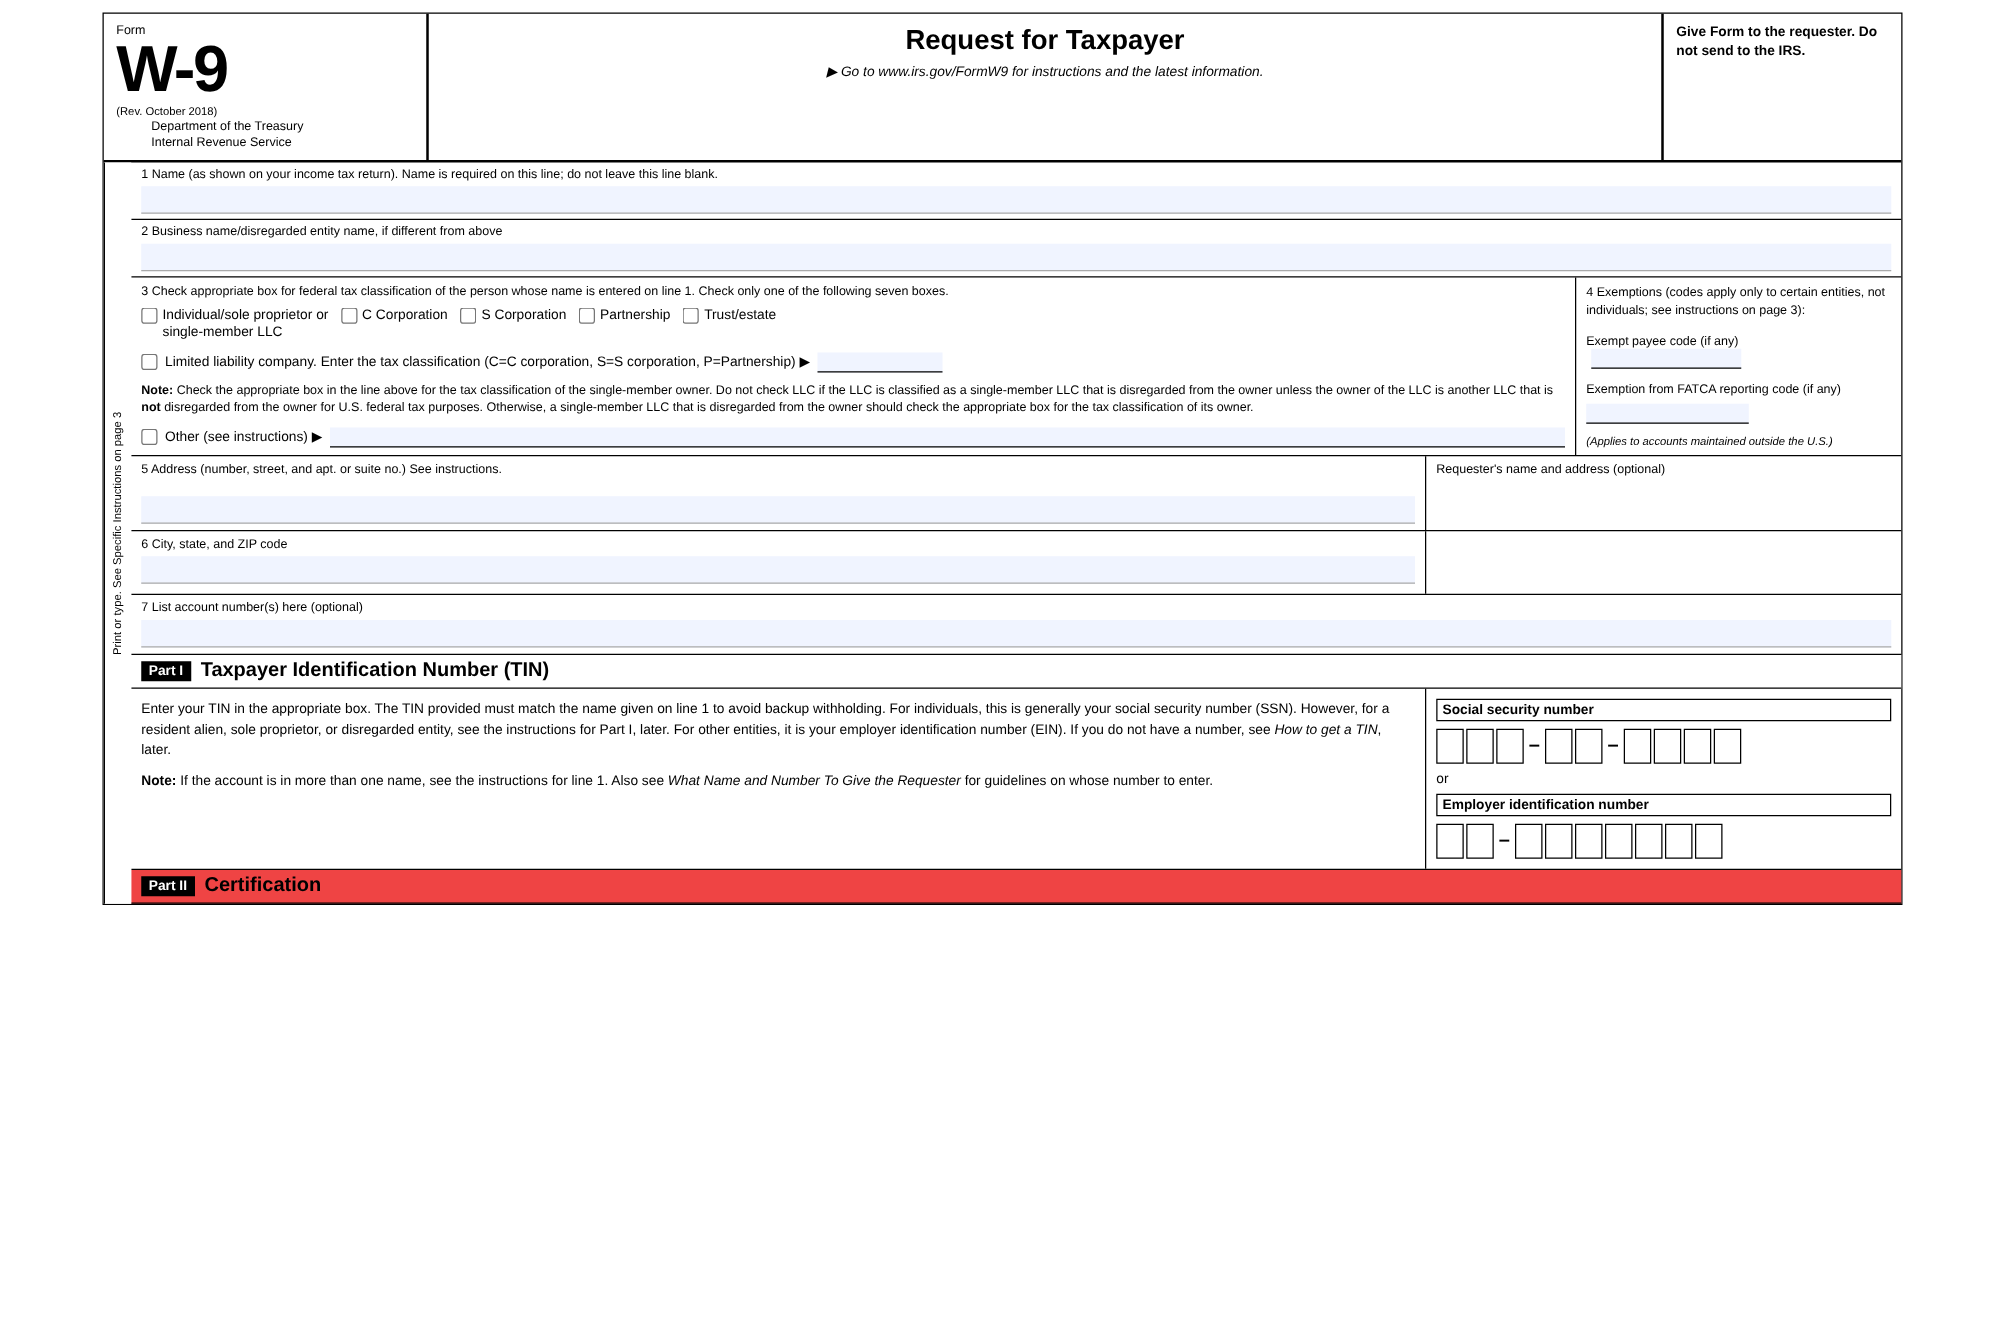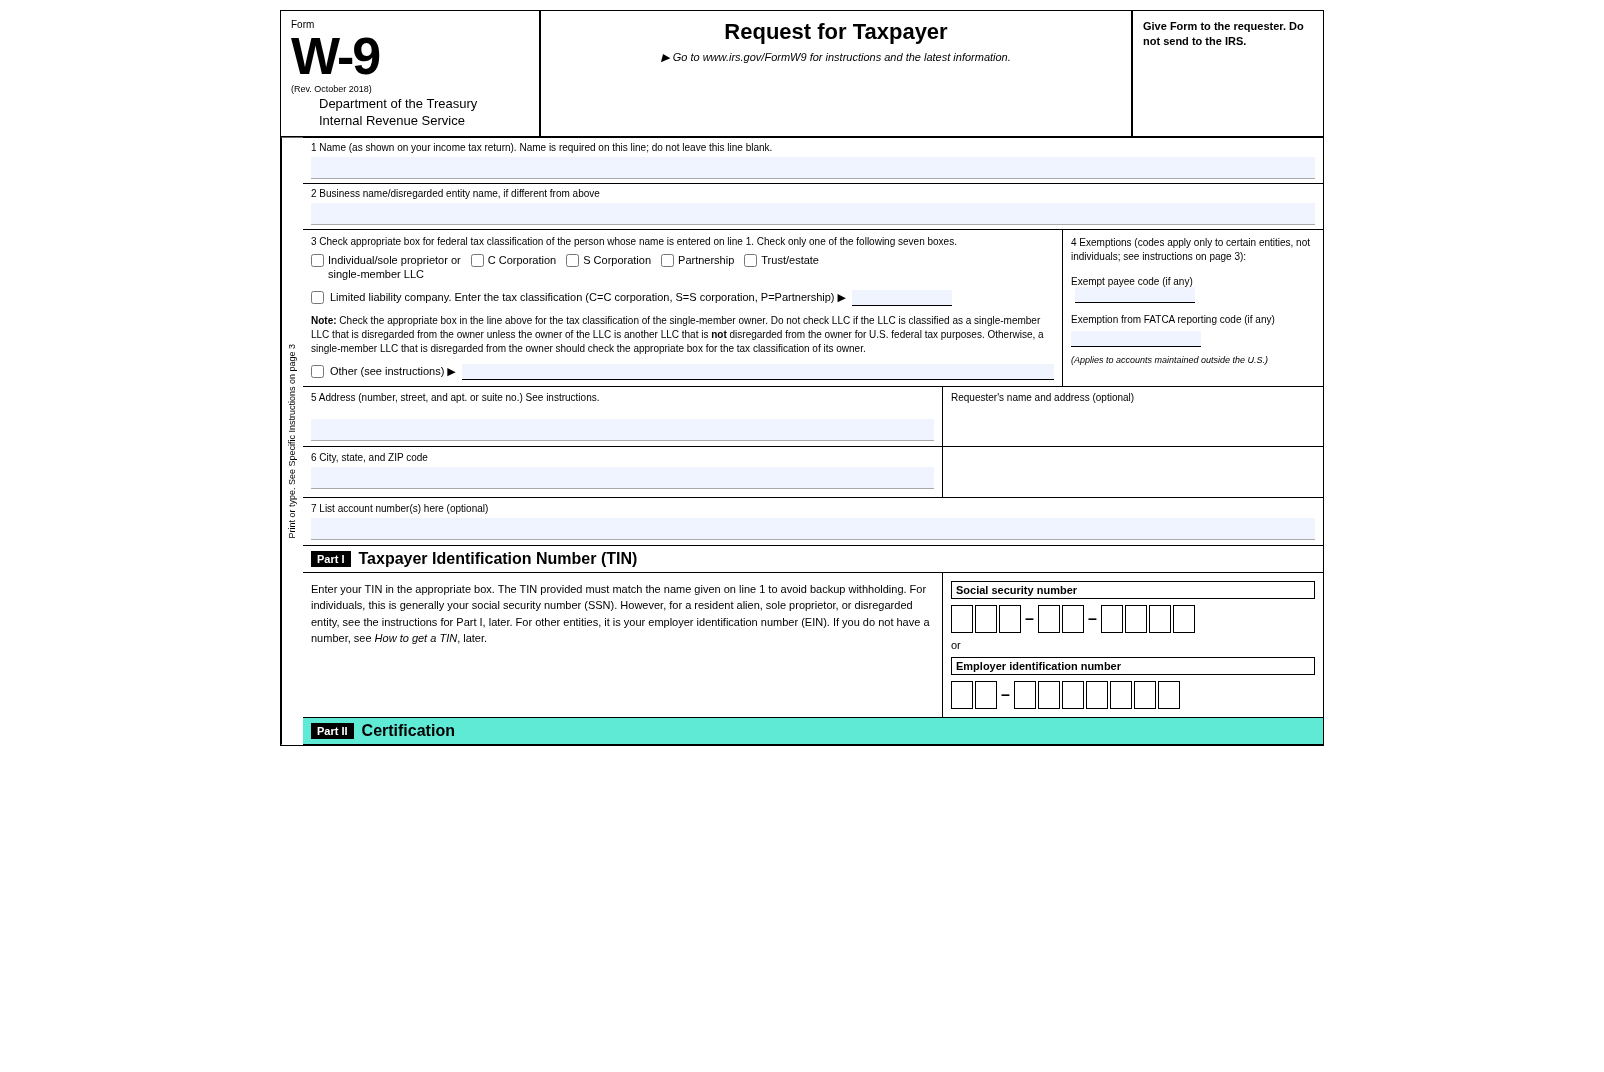--- a/index.html
+++ b/index.html
@@ -5,21 +5,21 @@
     * { box-sizing: border-box; margin: 0; padding: 0; }
     body {
       font-family: Arial, Helvetica, sans-serif;
       font-size: 11px;
       background: #fff;
       color: #000;
       width: 1604px;
       min-height: 1072px;
     }
     .page {
-      width: 1044px;
+      width: 1440px;
       margin: 10px auto;
       border: 1px solid #000;
     }
     
     .header {
       display: flex;
       border-bottom: 2px solid #000;
     }
     .header-left {
       width: 260px;
@@ -35,21 +35,21 @@
       font-size: 52px;
       font-weight: 900;
       line-height: 1;
       letter-spacing: -2px;
     }
     .form-w9-rev {
       font-size: 9px;
       margin-top: 2px;
     }
     .form-w9-dept {
-      font-size: 13px;
+      font-size: 10px;
       margin-top: 2px;
       padding-left: 28px;
     }
     .header-center {
       flex: 1;
       text-align: center;
       padding: 8px 10px;
       border-right: 2px solid #000;
     }
     .header-center .title-main {
@@ -337,21 +337,21 @@
       text-align: center;
       font-size: 14px;
     }
     
     .part2-header {
       display: flex;
       align-items: center;
       gap: 8px;
       padding: 4px 8px;
       border-bottom: 1px solid #000;
-      background: #5eead4;
+      background: #ef4444;
     }
     .bold { font-weight: bold; }
     .italic { font-style: italic; }
   </style>
 </head>
 <body>
 
 <div class="page">
 
   <div class="header">
@@ -487,20 +487,26 @@
       <div class="part-header">
         <span class="part-box">Part I</span>
         <span class="part-title">Taxpayer Identification Number (TIN)</span>
       </div>
 
       <div class="part1-body">
         <div class="part1-left">
           <p>
             <span>Enter your TIN in the appropriate box. The TIN provided must match the name given on line 1 to avoid backup withholding. For individuals, this is generally your social security number (SSN). However, for a resident alien, sole proprietor, or disregarded entity, see the instructions for Part I, later. For other entities, it is your employer identification number (EIN). If you do not have a number, see </span><span class="italic">How to get a TIN</span><span>, later.</span>
           </p>
+          <p style="margin-top:8px;">
+            <span class="bold">Note:</span>
+            <span> If the account is in more than one name, see the instructions for line 1. Also see </span>
+            <span class="italic">What Name and Number To Give the Requester</span>
+            <span> for guidelines on whose number to enter.</span>
+          </p>
         </div>
         <div class="part1-right">
 
           <div class="tin-box-label">Social security number</div>
           <div class="ssn-fields">
             <div class="ssn-group">
               <input class="ssn-cell" type="text" maxlength="1" style="">
               <input class="ssn-cell" type="text" maxlength="1" style="">
               <input class="ssn-cell" type="text" maxlength="1" style="">
             </div>

